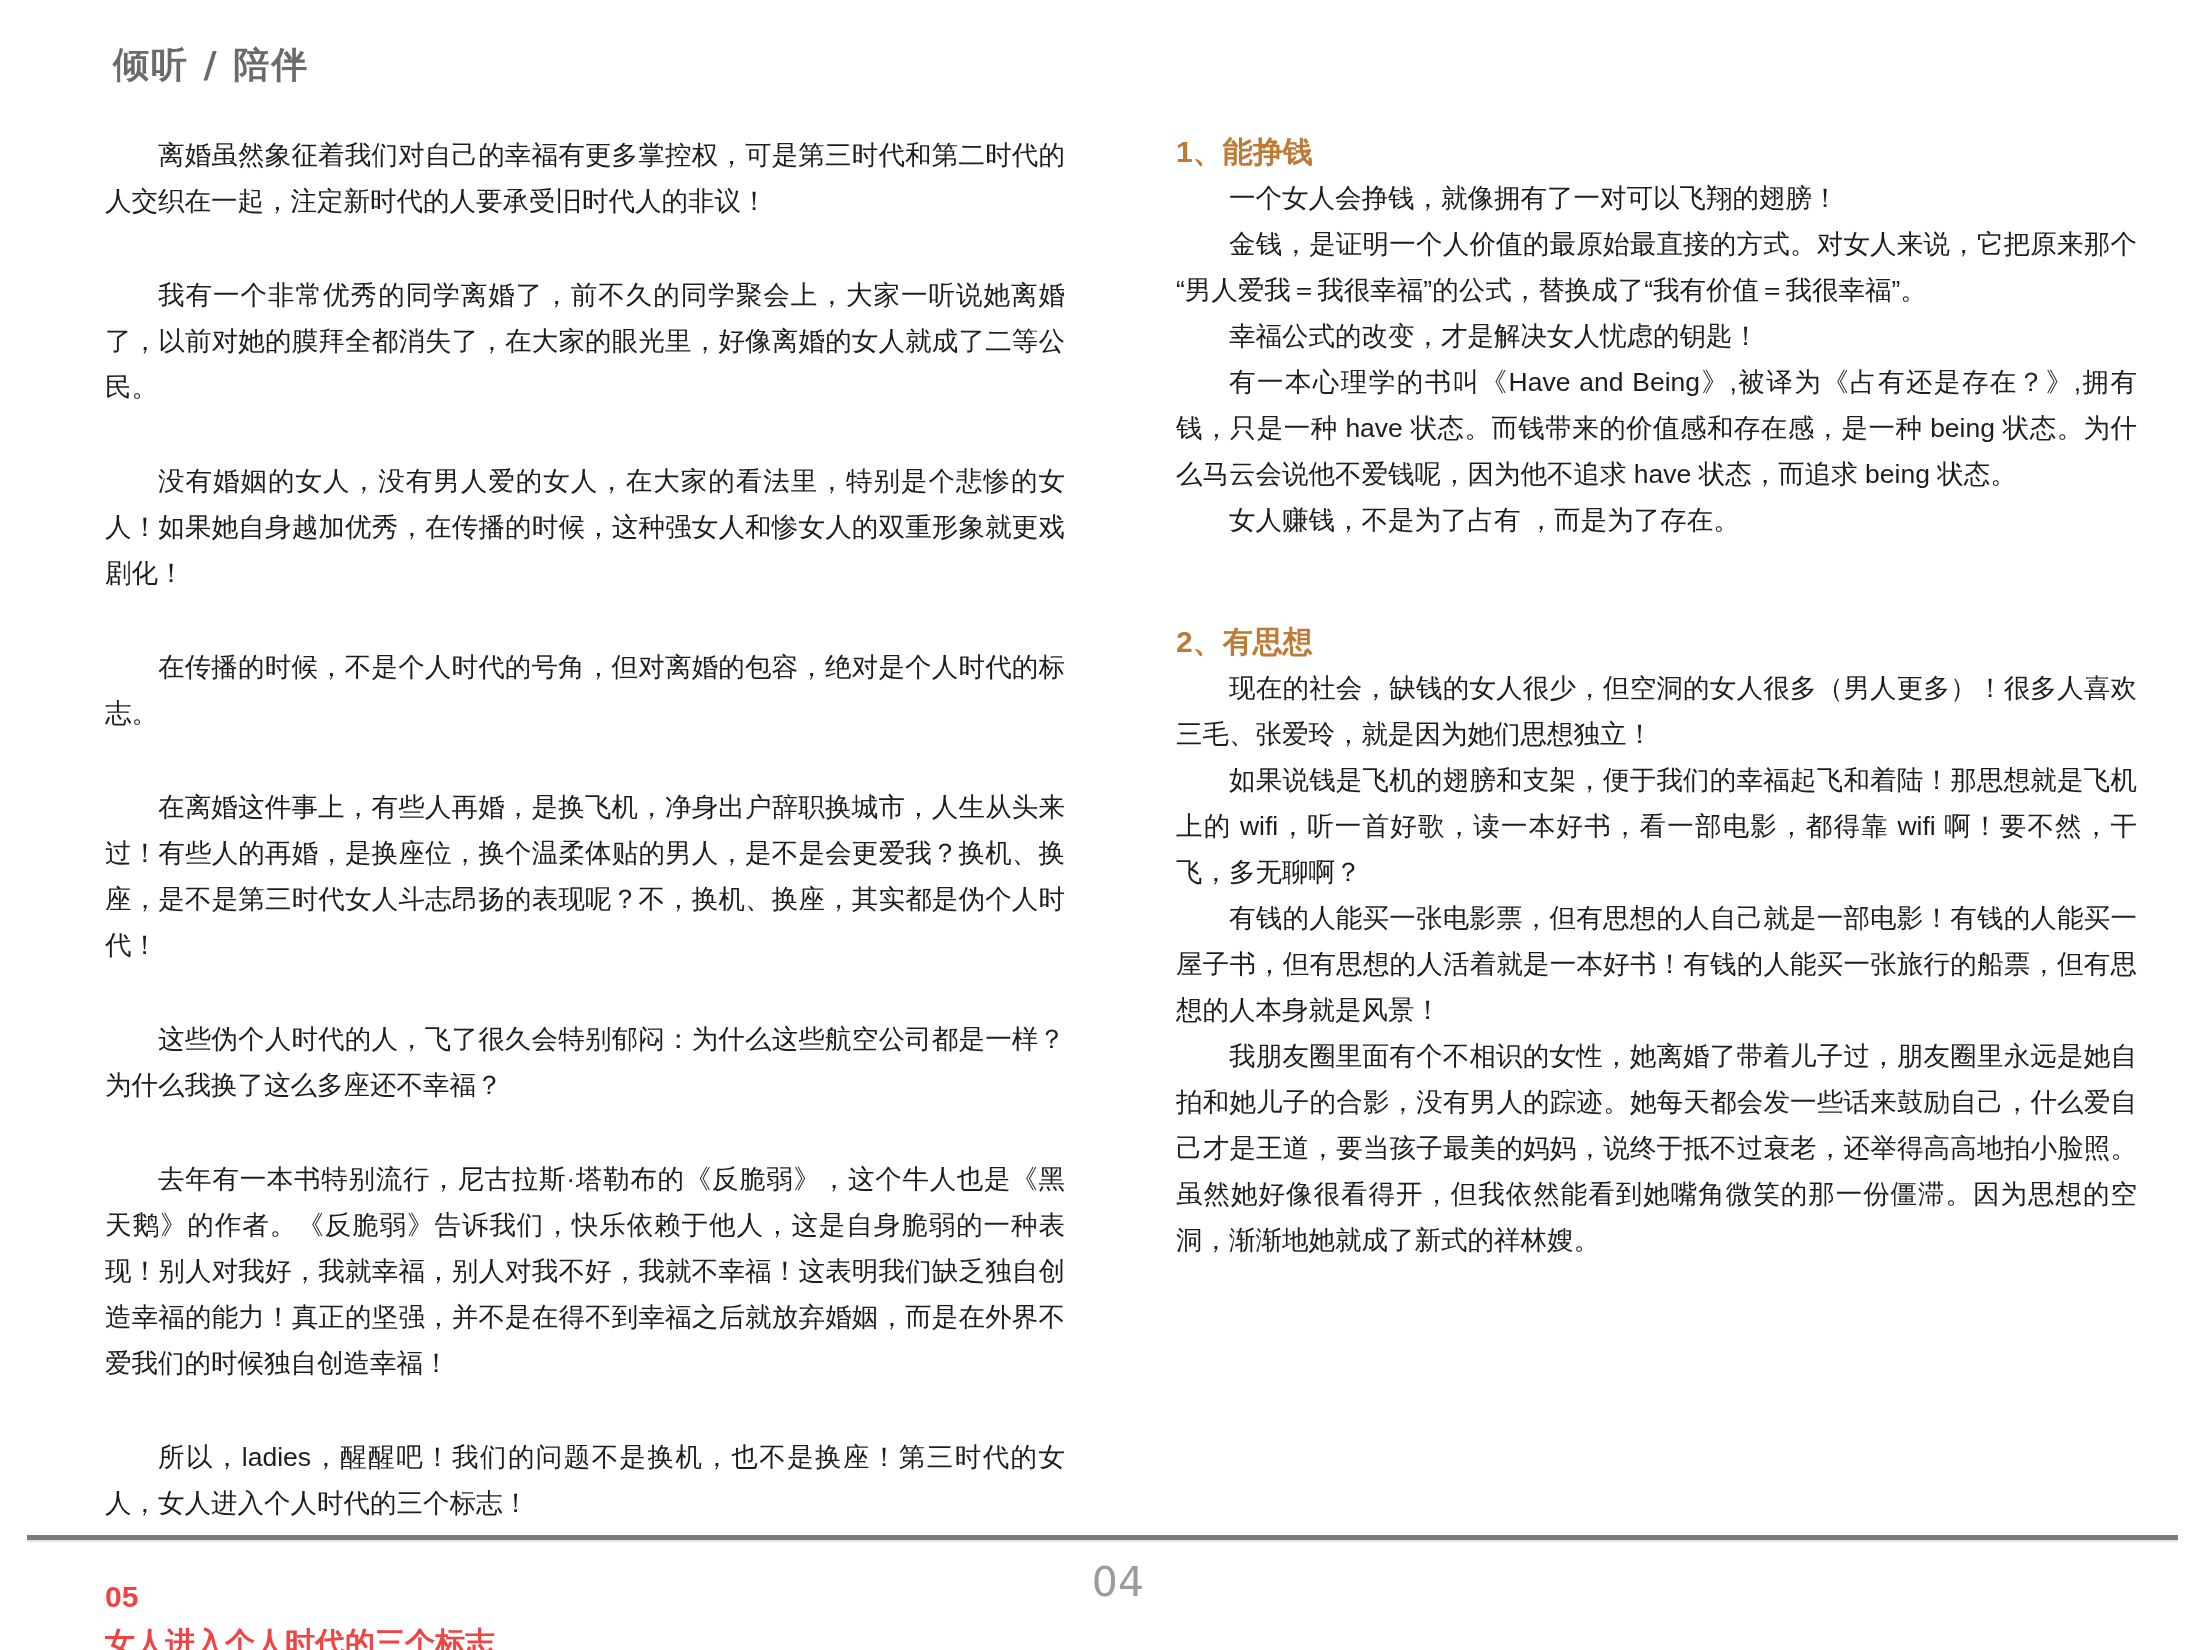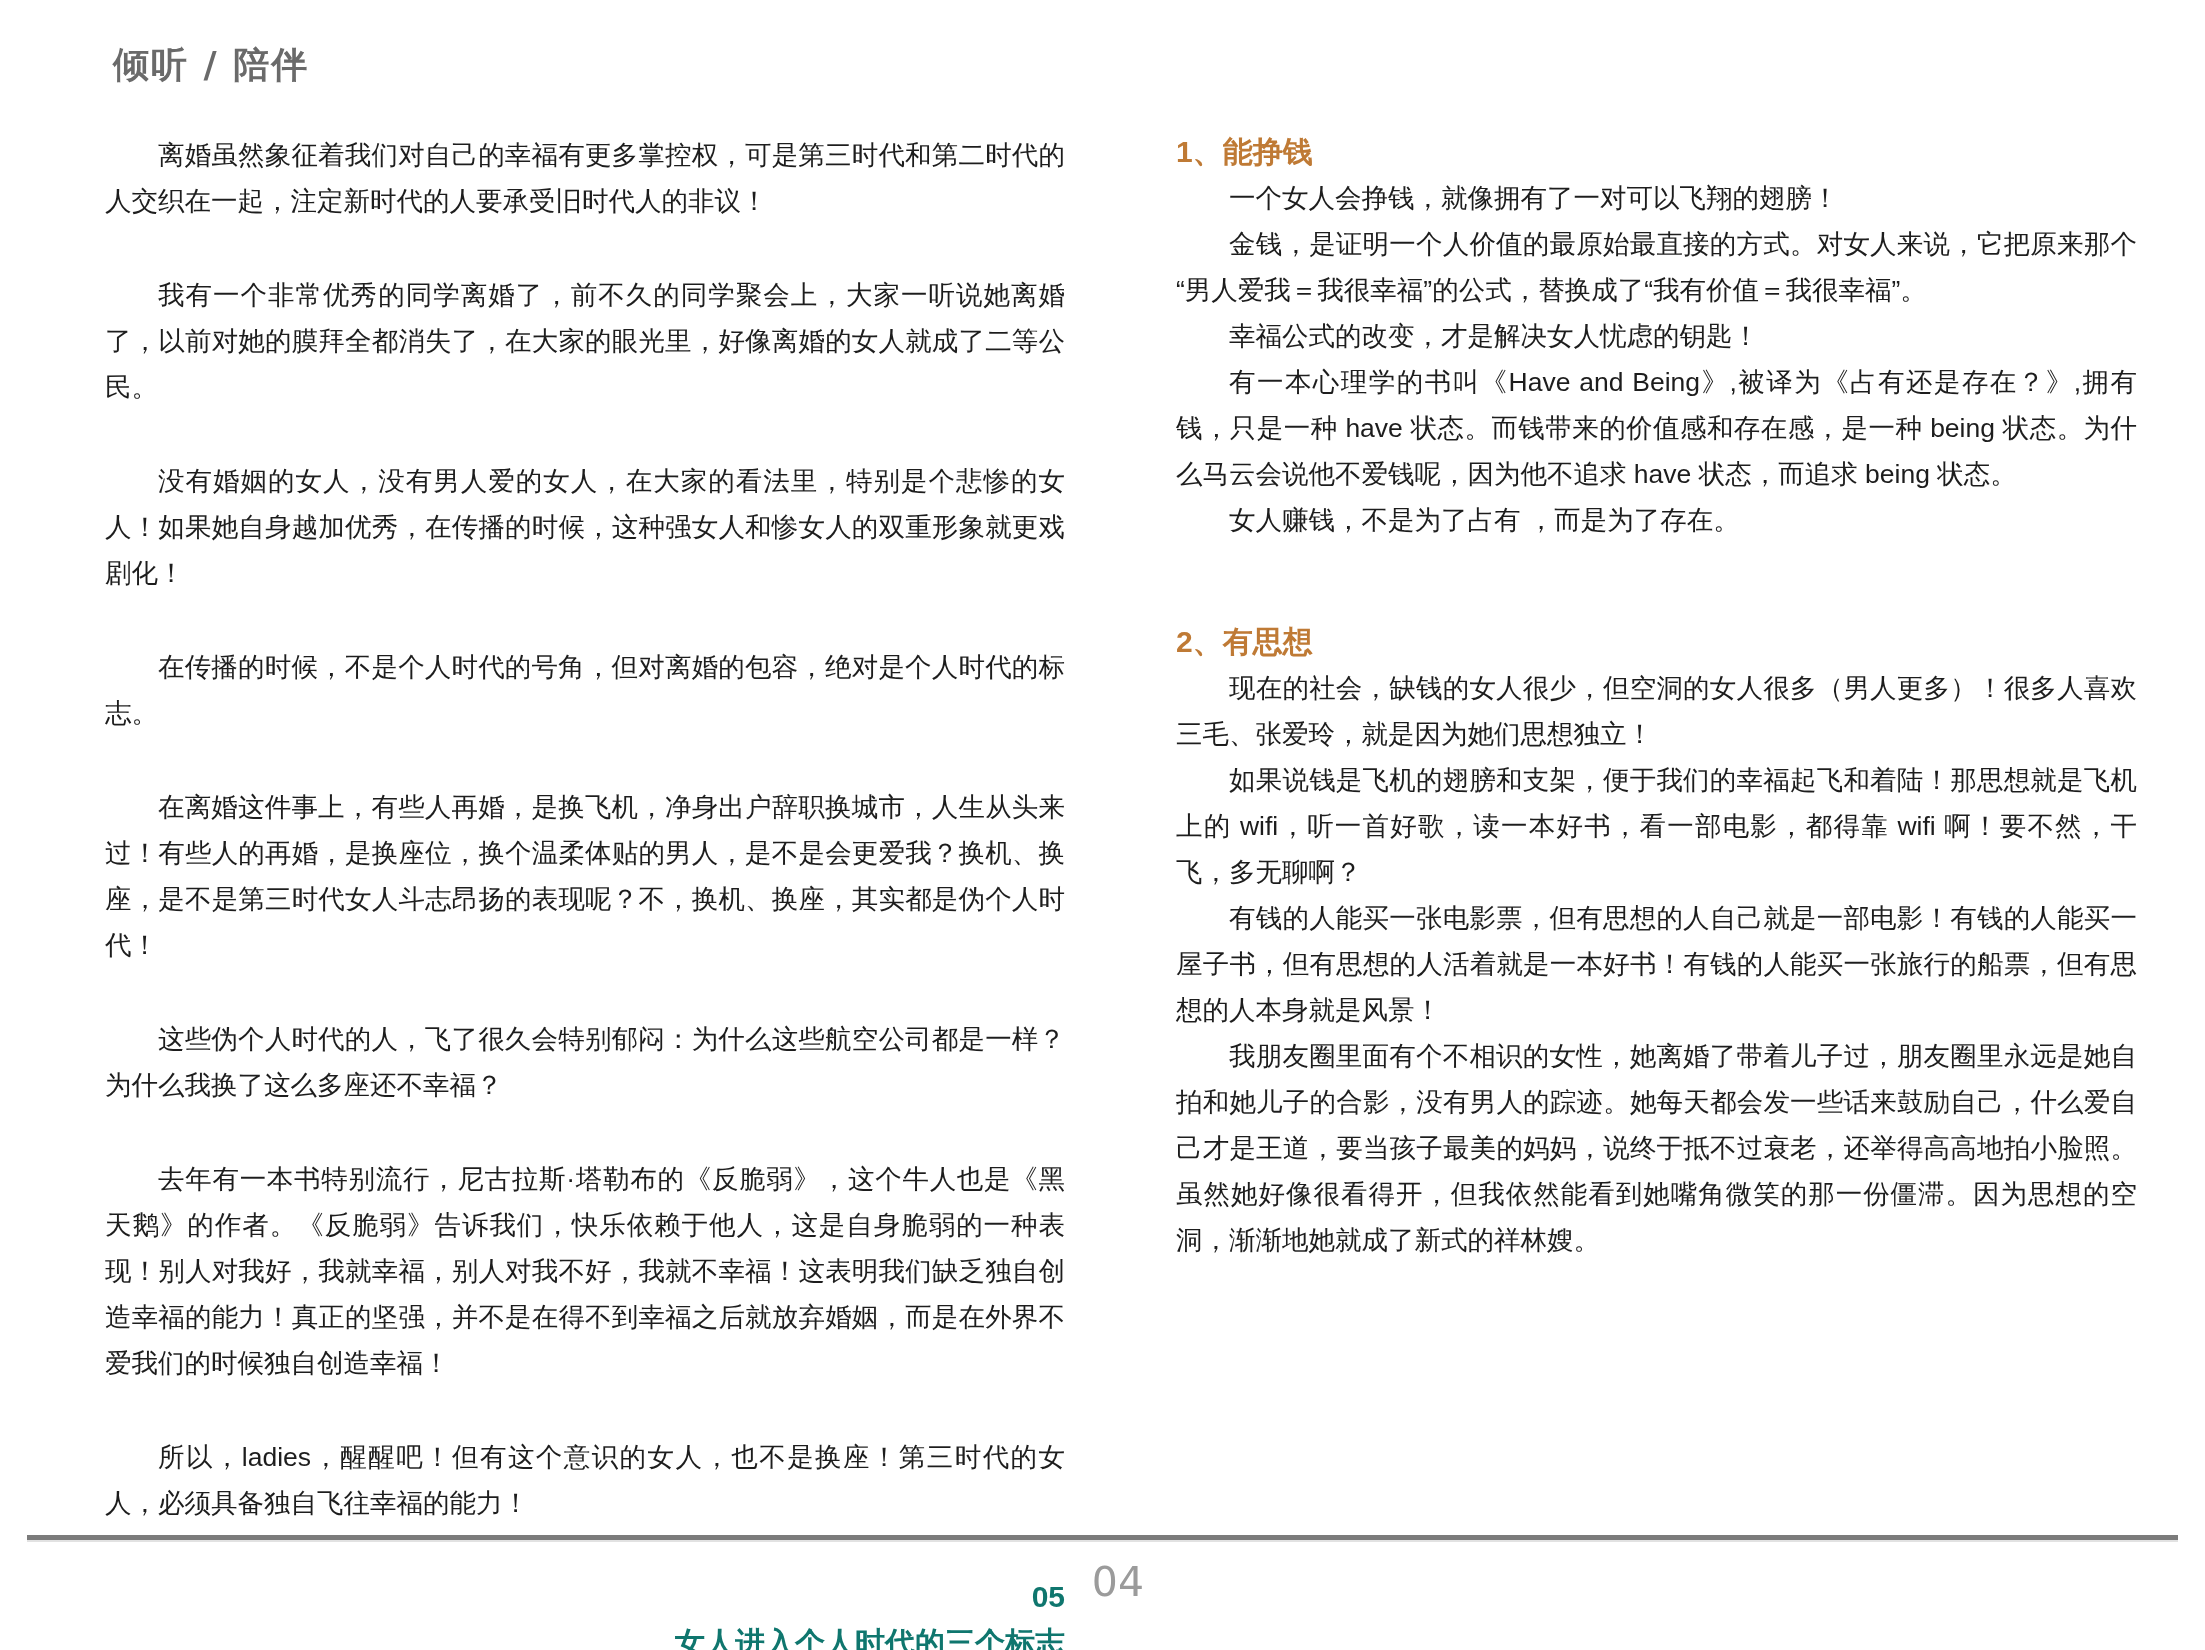--- a/index.html
+++ b/index.html
@@ -44,23 +44,23 @@
     text-indent:0;
     text-align:left;
   }
   .sec-heading.second { margin-top:76px; }
   .center-block { text-align:center; }
   .section-number, .section-title {
     margin:0;
     font-size:30px;
     line-height:46px;
     font-weight:700;
-    color:#0f766e;
+    color:#ef4444;
     text-indent:0;
-    text-align:right;
+    text-align:left;
   }
   .section-number { margin-top:32px; }
   .footer-rule {
     position:absolute;
     left:27px;
     width:2151px;
     top:1535px;
     height:5.3px;
     background:#7b7b7b;
     border-bottom:2.6px solid #e2e2e2;
@@ -85,21 +85,21 @@
   <div class="doc-header">倾听 / 陪伴</div>
 
   <div class="col col-left">
     <p class="para">离婚虽然象征着我们对自己的幸福有更多掌控权，可是第三时代和第二时代的人交织在一起，注定新时代的人要承受旧时代人的非议！</p>
     <p class="para">我有一个非常优秀的同学离婚了，前不久的同学聚会上，大家一听说她离婚了，以前对她的膜拜全都消失了，在大家的眼光里，好像离婚的女人就成了二等公民。</p>
     <p class="para">没有婚姻的女人，没有男人爱的女人，在大家的看法里，特别是个悲惨的女人！如果她自身越加优秀，在传播的时候，这种强女人和惨女人的双重形象就更戏剧化！</p>
     <p class="para">在传播的时候，不是个人时代的号角，但对离婚的包容，绝对是个人时代的标志。</p>
     <p class="para">在离婚这件事上，有些人再婚，是换飞机，净身出户辞职换城市，人生从头来过！有些人的再婚，是换座位，换个温柔体贴的男人，是不是会更爱我？换机、换座，是不是第三时代女人斗志昂扬的表现呢？不，换机、换座，其实都是伪个人时代！</p>
     <p class="para">这些伪个人时代的人，飞了很久会特别郁闷：为什么这些航空公司都是一样？为什么我换了这么多座还不幸福？</p>
     <p class="para">去年有一本书特别流行，尼古拉斯·塔勒布的《反脆弱》，这个牛人也是《黑天鹅》的作者。《反脆弱》告诉我们，快乐依赖于他人，这是自身脆弱的一种表现！别人对我好，我就幸福，别人对我不好，我就不幸福！这表明我们缺乏独自创造幸福的能力！真正的坚强，并不是在得不到幸福之后就放弃婚姻，而是在外界不爱我们的时候独自创造幸福！</p>
-    <p class="para">所以，ladies，醒醒吧！但有这个意识的女人，也不是换座！第三时代的女人，必须具备独自飞往幸福的能力！</p>
+    <p class="para">所以，ladies，醒醒吧！我们的问题不是换机，也不是换座！第三时代的女人，女人进入个人时代的三个标志！</p>
 
     <div class="center-block">
       <p class="section-number">05</p>
       <p class="section-title">女人进入个人时代的三个标志</p>
     </div>
 
   </div>
 
   <div class="col col-right">
     <p class="sec-heading">1、能挣钱</p>

